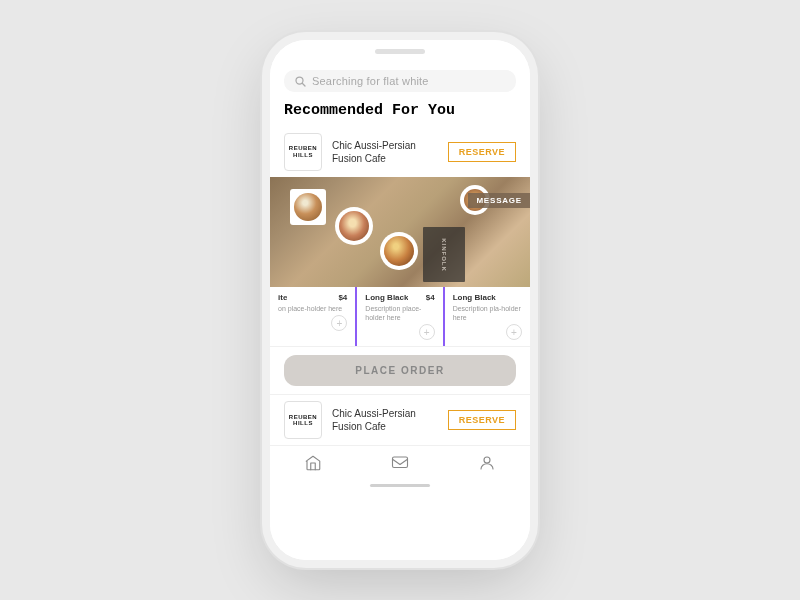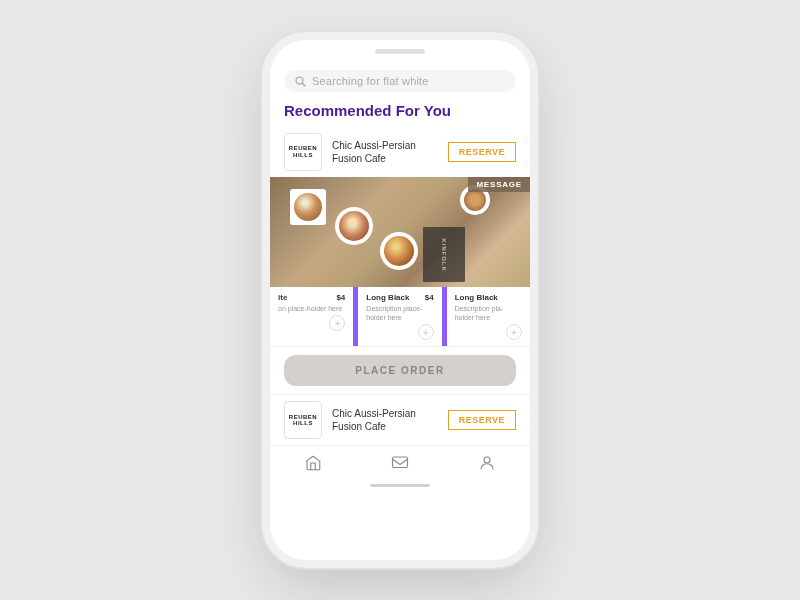--- a/index.html
+++ b/index.html
@@ -79,23 +79,24 @@
     .search-text {
       font-size: 11px;
       color: #aaa;
       letter-spacing: 0.2px;
     }
 
     
     .section-title {
       font-size: 15px;
       font-weight: 600;
-      color: #4c1d95;
+      color: #000000;
       padding: 4px 14px 8px;
       flex-shrink: 0;
+      font-family: Liberation Mono, monospace;
     }
 
     
     .restaurant-card {
       display: flex;
       align-items: center;
       padding: 6px 14px;
       gap: 10px;
       flex-shrink: 0;
     }
@@ -158,41 +159,41 @@
     .coffee-bg {
       width: 100%;
       height: 100%;
       background: linear-gradient(135deg, #8b7355 0%, #a89070 20%, #c4a882 35%, #b8a078 50%, #9c8060 65%, #d4b894 80%, #bca87a 100%);
       position: relative;
     }
 
     .message-badge {
       position: absolute;
       right: 0;
-      top: 0;
+      top: 16px;
       background: rgba(120,100,80,0.85);
       color: #fff;
       font-size: 8px;
       font-weight: 600;
       padding: 3px 8px;
       letter-spacing: 0.8px;
     }
 
     
     .menu-items-row {
       display: flex;
       overflow: hidden;
       flex-shrink: 0;
       border-bottom: 1px solid #f0f0f0;
     }
 
     .menu-item {
       flex: 1;
       padding: 6px 8px;
-      border-right: 5px solid #8b5cf6;
+      border-right: 2px solid #8b5cf6;
       min-width: 0;
     }
 
     .menu-item:last-child {
       border-right: none;
     }
 
     .menu-item-header {
       display: flex;
       align-items: center;

